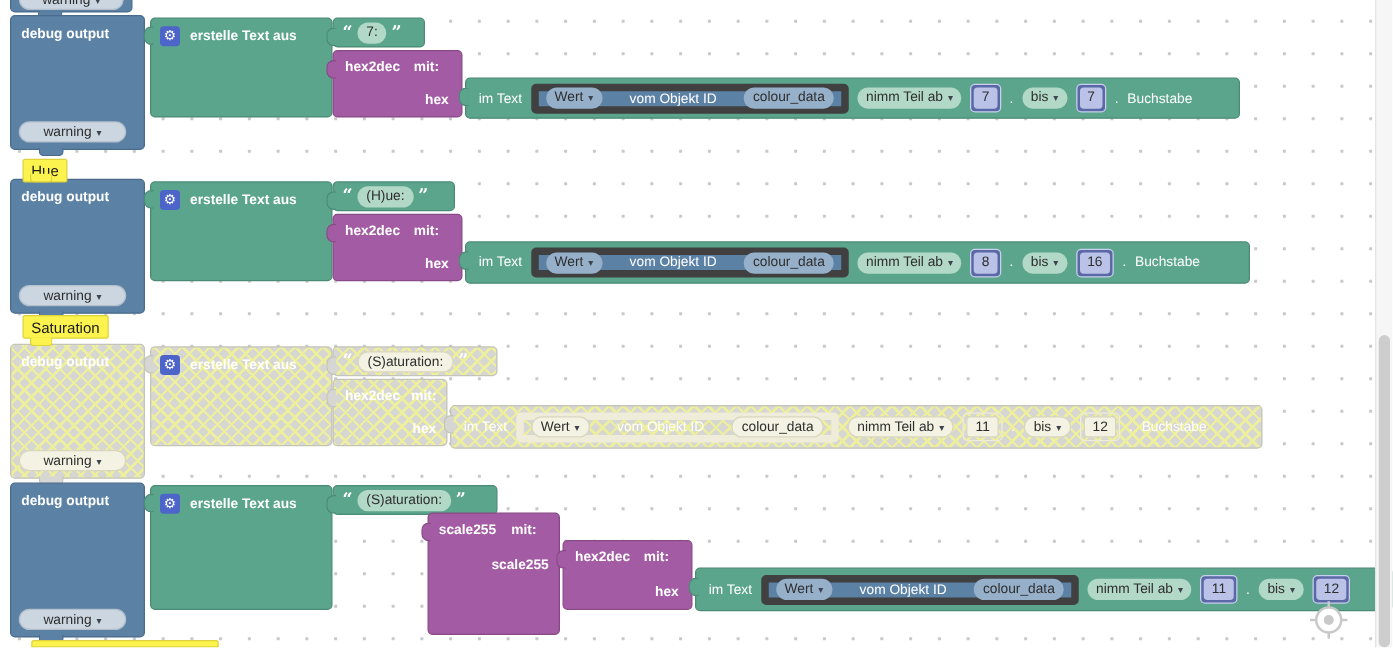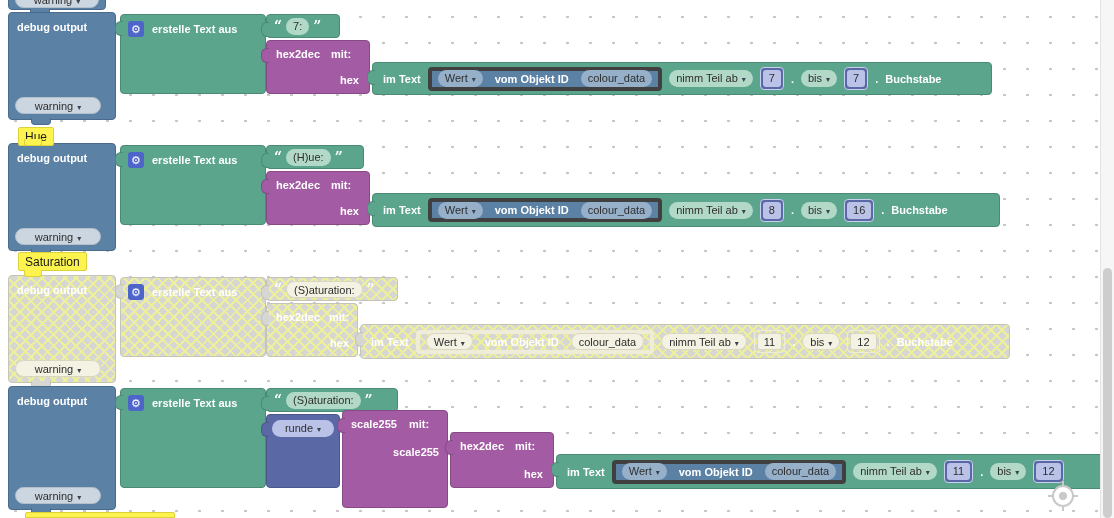--- a/index.html
+++ b/index.html
@@ -15,26 +15,26 @@
   .c-dis{background:#d6d6d2;border:1px solid #c4c4b8;
       background-image:repeating-linear-gradient(45deg,#edef9d 0 2px,rgba(0,0,0,0) 2px 8px),
                        repeating-linear-gradient(135deg,#edef9d 0 2px,rgba(0,0,0,0) 2px 8px)}
   .lbl{position:absolute;color:#fff;font-size:11px;font-weight:bold;white-space:nowrap;line-height:16px}
   .fld{position:absolute;height:17px;line-height:16px;border-radius:9px;font-size:11px;color:#2e2e2e;
        text-align:center;white-space:nowrap;box-sizing:border-box;padding:0 7px}
   .f-warn{background:#ccd6e0;border:1px solid #b3bfcb}
   .f-cream{background:#f4f2e2;border:1px solid #d9d6c0}
   .bar{position:absolute;display:flex;align-items:center;border-radius:4px;box-sizing:border-box;
        padding:0 10px;gap:7px}
-  .t{color:#fff;font-size:11px;font-weight:bold;white-space:nowrap}
+  .t{color:#fff;font-size:11px;font-weight:normal;white-space:nowrap}
   .ffld{height:17px;line-height:16px;border-radius:9px;font-size:11px;color:#2e2e2e;white-space:nowrap;
         padding:0 7px;box-sizing:border-box}
   .fg{background:#b2d8c7}.fb{background:#96b0ca}.fl{background:#bac2e8}
   .fc{background:#f4f2e2;border:1px solid #d9d6c0}
-  .wertblk{display:flex;align-items:center;gap:12px;background:#5b81a5;border:4px solid #404040;
+  .wertblk{display:flex;align-items:center;gap:22px;background:#5b81a5;border:6px solid #404040;
         border-radius:4px;height:24px;padding:0 6px;box-sizing:border-box}
   .wertblk.dis{background:#d6d6d2;border-color:#efecd9;
       background-image:repeating-linear-gradient(45deg,#edef9d 0 2px,rgba(0,0,0,0) 2px 8px),
                        repeating-linear-gradient(135deg,#edef9d 0 2px,rgba(0,0,0,0) 2px 8px)}
   .numblk{display:flex;align-items:center;background:#5b68a6;border:1px solid #c9cfee;border-radius:4px;
         height:23px;padding:2px;box-sizing:border-box}
   .numblk .ffld{border-radius:3px;padding:0 6px}
   .numblk.dis{background:#d6d6d2;border-color:#efecd9;
       background-image:repeating-linear-gradient(45deg,#edef9d 0 2px,rgba(0,0,0,0) 2px 8px),
                        repeating-linear-gradient(135deg,#edef9d 0 2px,rgba(0,0,0,0) 2px 8px)}
@@ -216,24 +216,20 @@
     <span class="tab tg" style="top:6px"></span>
     <span class="gear" style="left:7px;top:6px">⚙</span>
     <span class="lbl" style="left:31px;top:6px">erstelle Text aus</span>
   </div>
   <div class="bar blk c-green" style="left:266px;top:388px;width:132px;height:24px;padding:0 7px;gap:4px">
     <span class="tab tg"></span>
     <span class="q">“</span>
     <span class="ffld fg">(S)aturation:</span>
     <span class="q">”</span>
   </div>
-  <div class="blk c-math" style="left:266px;top:414px;width:74px;height:74px">
-    <span class="tab tm"></span>
-    <span class="fld fl" style="left:5px;top:5px;width:62px;border-radius:9px;background:#bac2e8"><span>runde</span><span class="arr">▾</span></span>
-  </div>
   <div class="blk c-purple" style="left:342px;top:410px;width:106px;height:98px">
     <span class="tab tp"></span>
     <span class="lbl" style="left:8px;top:5px">scale255</span>
     <span class="lbl" style="left:66px;top:5px">mit:</span>
     <span class="lbl" style="right:8px;top:33px">scale255</span>
   </div>
   <div class="blk c-purple" style="left:450px;top:432px;width:104px;height:56px">
     <span class="tab tp"></span>
     <span class="lbl" style="left:9px;top:5px">hex2dec</span>
     <span class="lbl" style="left:64px;top:5px">mit:</span>

